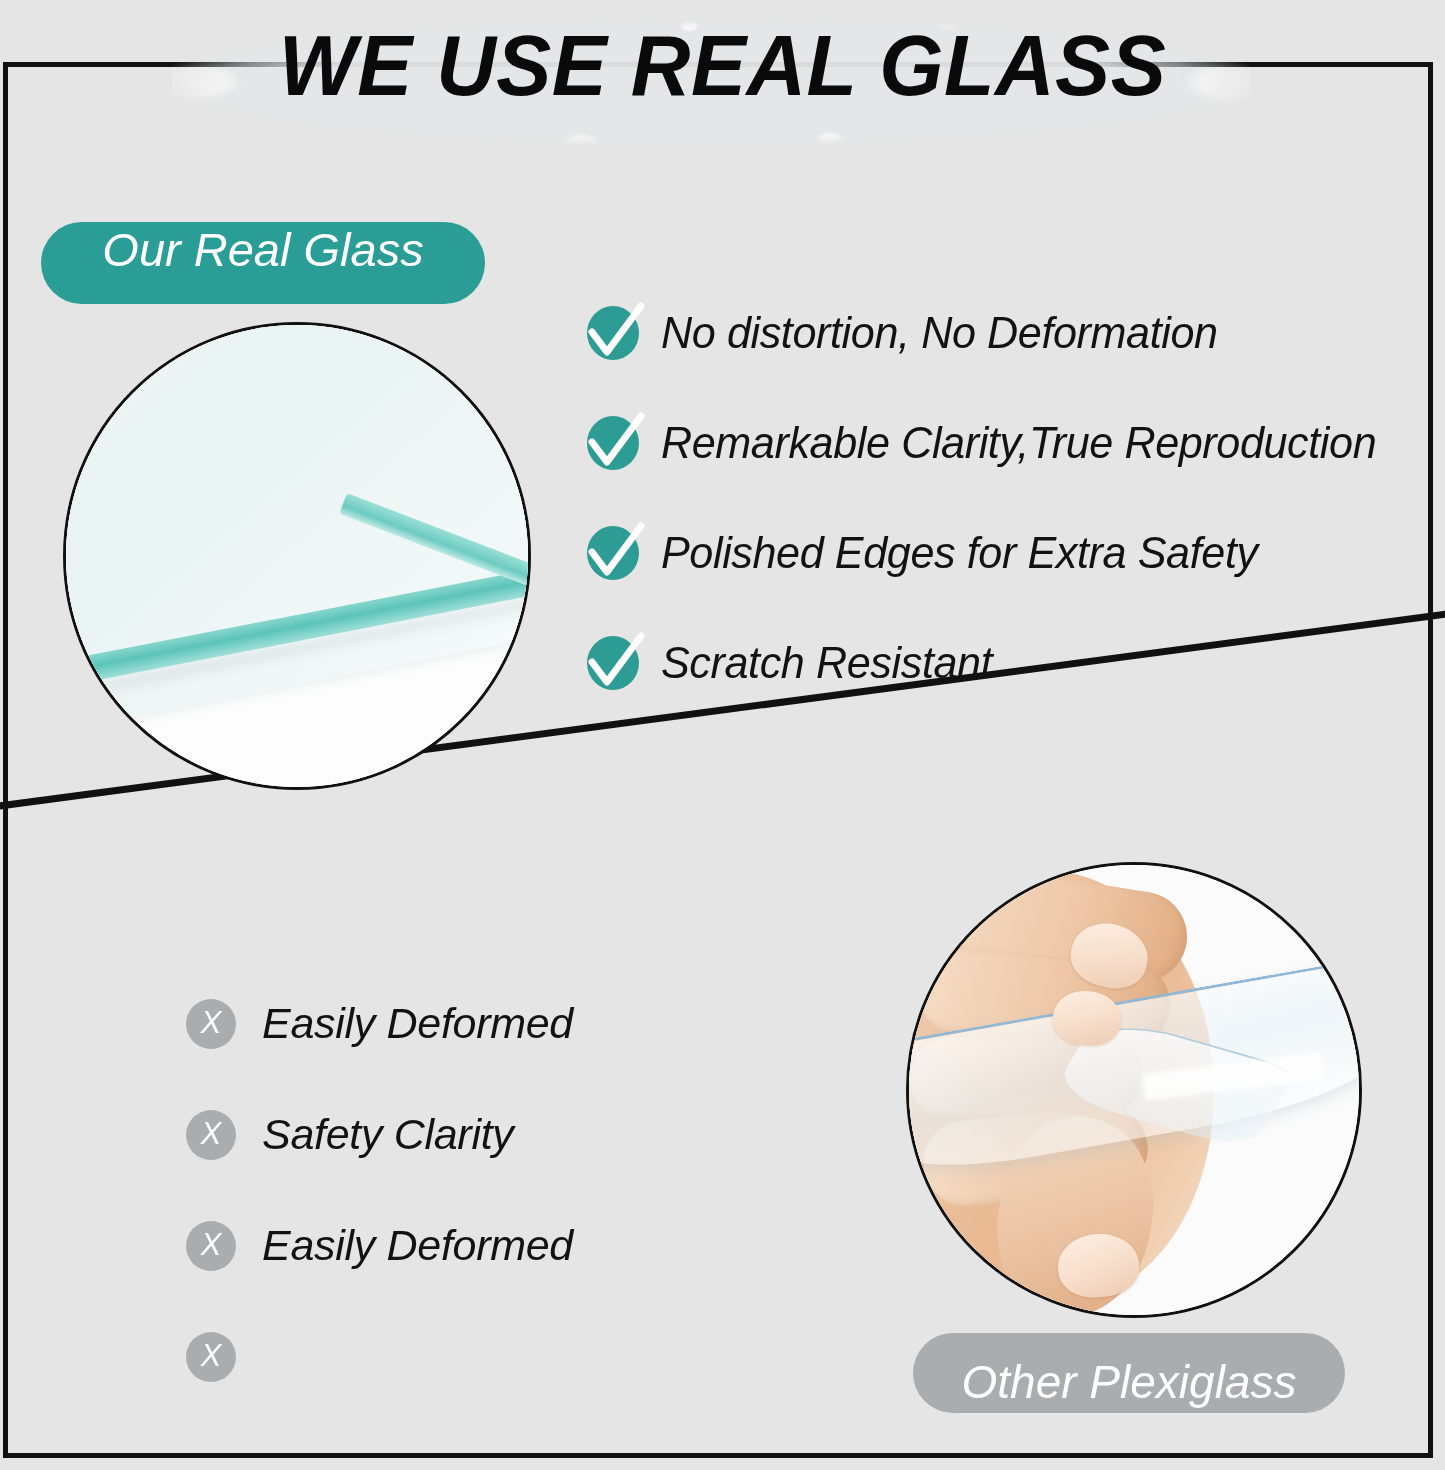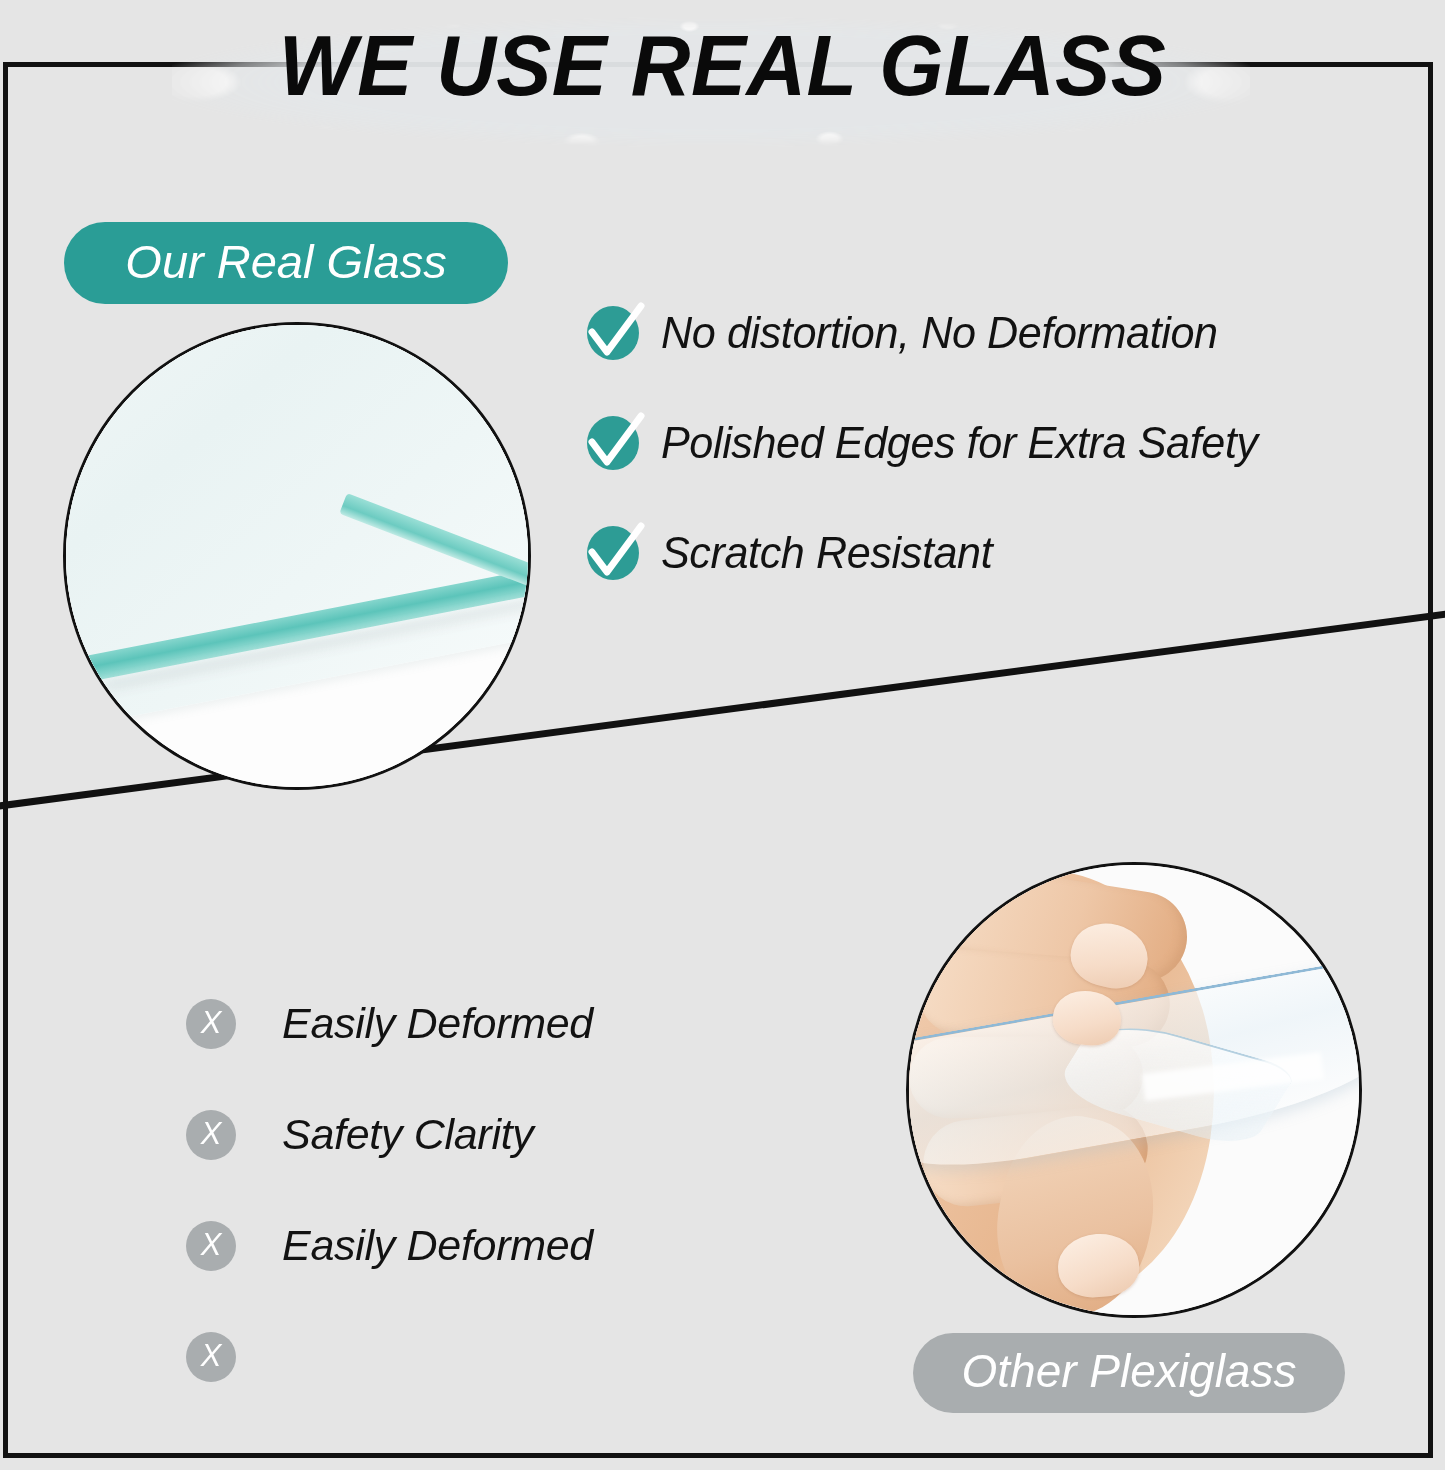--- a/index.html
+++ b/index.html
@@ -86,30 +86,29 @@
     letter-spacing: 0.5px;
     color: #0a0a0a;
     white-space: nowrap;
     line-height: 1;
     transform: scaleX(0.96);
   }
 
   
   #badge-real {
     position: absolute;
-    left: 64px;
+    left: 41px;
     top: 222px;
     width: 444px;
     height: 82px;
     border-radius: 41px;
     background: #2a9d96;
     color: #ffffff;
     font-size: 47px;
     display: flex;
-    align-items: center;
     justify-content: center;
     box-sizing: border-box;
     padding-bottom: 4px;
   }
 
   .photo-circle {
     position: absolute;
     border-radius: 50%;
     border: 3px solid #111111;
     box-sizing: border-box;
@@ -234,21 +233,20 @@
     align-items: center;
     justify-content: center;
     padding-bottom: 2px;
     box-sizing: border-box;
   }
   .con-label {
     font-size: 43px;
     color: #121212;
     white-space: nowrap;
     letter-spacing: -0.3px;
-    margin-left: 20px;
   }
 
   #photo-plexi {
     left: 906px;
     top: 862px;
     width: 456px;
     height: 456px;
   }
   .hand-bg { position: absolute; inset: 0; background: #fbfbfb; }
   .palm {
@@ -320,21 +318,21 @@
     position: absolute;
     left: 913px;
     top: 1333px;
     width: 432px;
     height: 80px;
     border-radius: 40px;
     background: #a9adaf;
     color: #ffffff;
     font-size: 46px;
     display: flex;
-    align-items: center;
+    align-items: flex-end;
     justify-content: center;
     box-sizing: border-box;
     padding-bottom: 4px;
   }
 </style>
 </head>
 <body>
 
 <div id="page">
 
@@ -364,20 +362,29 @@
     <div class="feature-row">
       <span class="check-icon">
         <span class="disc"></span>
         <svg width="66" height="66" viewBox="0 0 66 66" aria-hidden="true">
           <path d="M11 32 L26 52 L60 6" fill="none" stroke="#ffffff" stroke-width="7" stroke-linecap="round" stroke-linejoin="round"></path>
         </svg>
       </span>
       <span class="feature-label">No distortion, No Deformation</span>
     </div>
 
+    <div class="feature-row">
+      <span class="check-icon">
+        <span class="disc"></span>
+        <svg width="66" height="66" viewBox="0 0 66 66" aria-hidden="true">
+          <path d="M11 32 L26 52 L60 6" fill="none" stroke="#ffffff" stroke-width="7" stroke-linecap="round" stroke-linejoin="round"></path>
+        </svg>
+      </span>
+      <span class="feature-label">Remarkable Clarity,True Reproduction</span>
+    </div>
 
     <div class="feature-row">
       <span class="check-icon">
         <span class="disc"></span>
         <svg width="66" height="66" viewBox="0 0 66 66" aria-hidden="true">
           <path d="M11 32 L26 52 L60 6" fill="none" stroke="#ffffff" stroke-width="7" stroke-linecap="round" stroke-linejoin="round"></path>
         </svg>
       </span>
       <span class="feature-label">Polished Edges for Extra Safety</span>
     </div>

